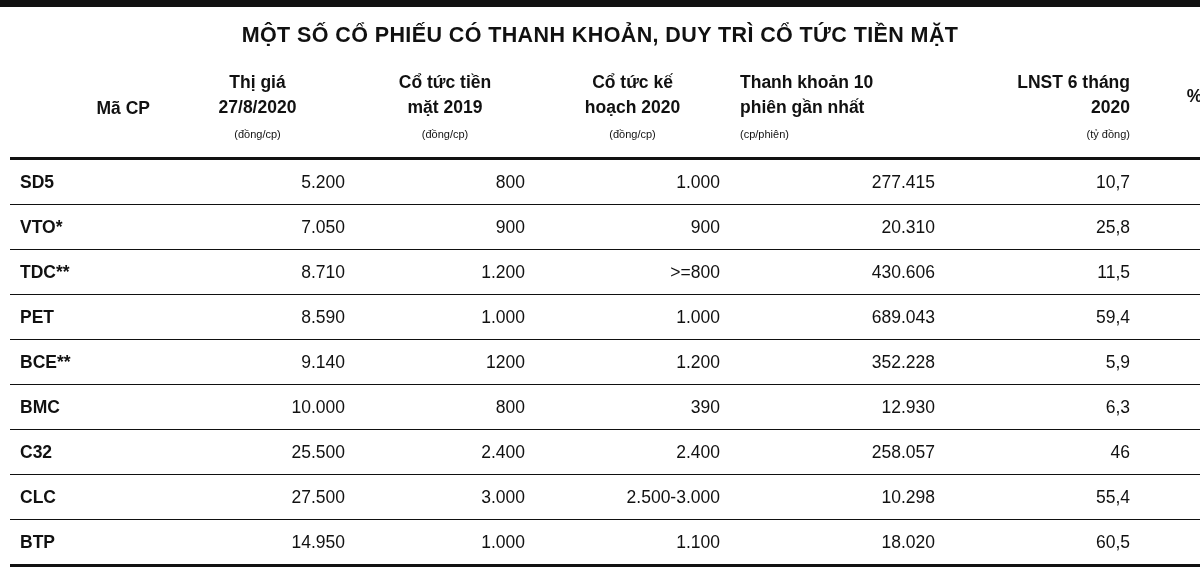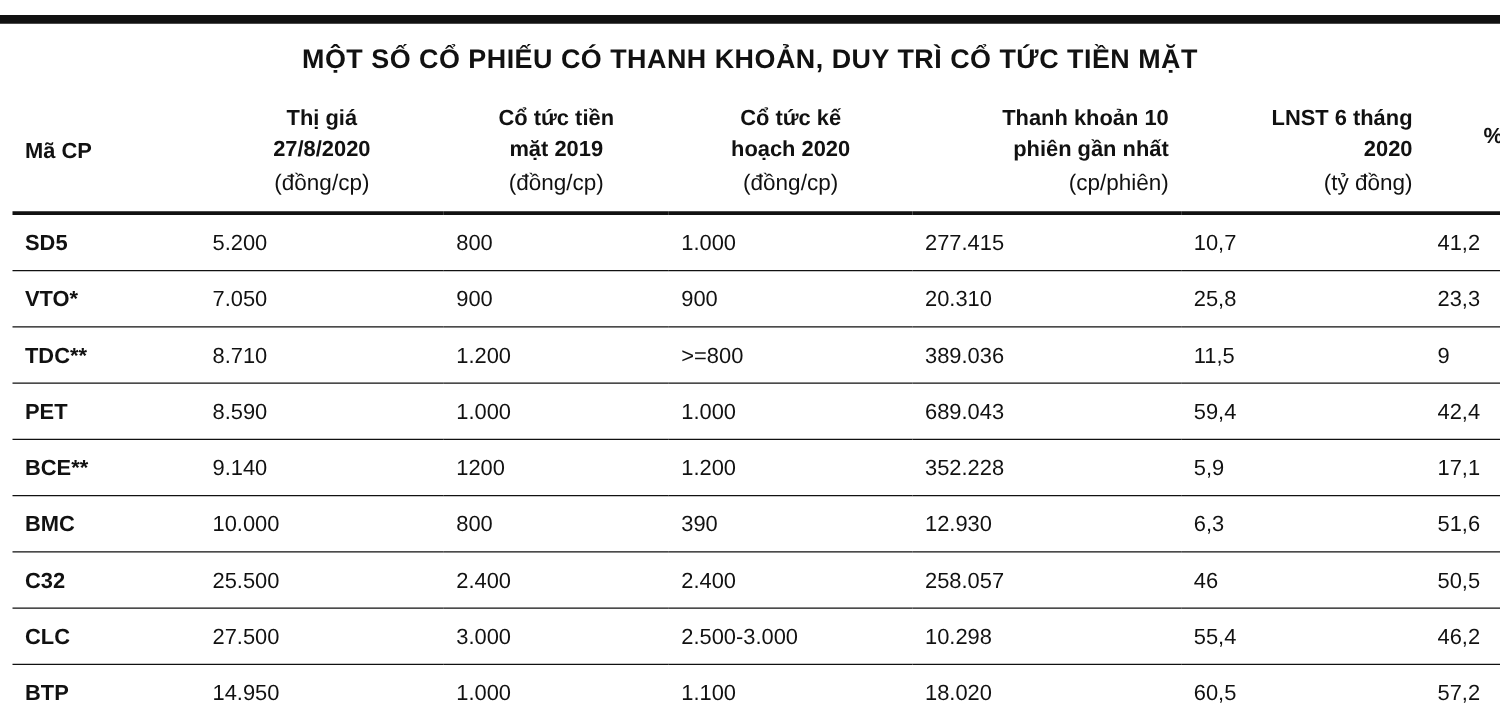--- a/index.html
+++ b/index.html
@@ -12,21 +12,21 @@
     height: 576px;
     font-family: "Liberation Sans", sans-serif;
     color: #111111;
     overflow: hidden;
   }
   .page {
     position: relative;
     width: 1200px;
     height: 576px;
     box-sizing: border-box;
-    padding: 12px 10px;
+    padding: 0 10px;
   }
   .topbar {
     height: 7px;
     background: #111111;
     margin: 0 -10px 0 -10px;
   }
   .title-block {
     text-align: center;
     padding-top: 13px;
   }
@@ -50,46 +50,46 @@
     vertical-align: middle;
     padding: 6px 10px 10px 10px;
     border-bottom: 3px solid #111111;
   }
   .hdr-inner {
     display: block;
   }
   .hdr-unit {
     display: block;
     font-weight: normal;
-    font-size: 18px;
+    font-size: 11px;
     padding-top: 2px;
   }
-  .col-code   { width: 130px; text-align: left; }
+  .col-code   { width: 130px; text-align: right; }
   .col-price  { width: 175px; text-align: center; margin-top: 36px; }
   .col-div19  { width: 160px; text-align: center; margin-top: 20px; }
   .col-plan20 { width: 175px; text-align: center; }
-  .col-liq    { width: 195px; text-align: right; }
+  .col-liq    { width: 195px; text-align: left; }
   .col-lnst   { width: 175px; text-align: right; }
   .col-pct    { width: 170px; text-align: center; }
 
   table.data tbody td {
     font-size: 17.5px;
     height: 44px;
     border-bottom: 1.5px solid #111111;
     padding: 0 10px;
   }
   table.data tbody tr:last-child td {
     border-bottom: 3px solid #111111;
   }
   td.code {
     font-weight: bold;
     text-align: left;
   }
   td.num {
-    text-align: left;
+    text-align: right;
   }
 </style>
 </head>
 <body>
 
 <div class="page">
 
   <div class="topbar"></div>
 
   <div class="title-block">
@@ -150,21 +150,21 @@
         <td class="num">900</td>
         <td class="num">20.310</td>
         <td class="num">25,8</td>
         <td class="num">23,3</td>
       </tr>
       <tr>
         <td class="code">TDC**</td>
         <td class="num">8.710</td>
         <td class="num">1.200</td>
         <td class="num">&gt;=800</td>
-        <td class="num">389.036</td>
+        <td class="num">430.606</td>
         <td class="num">11,5</td>
         <td class="num">9</td>
       </tr>
       <tr>
         <td class="code">PET</td>
         <td class="num">8.590</td>
         <td class="num">1.000</td>
         <td class="num">1.000</td>
         <td class="num">689.043</td>
         <td class="num">59,4</td>

